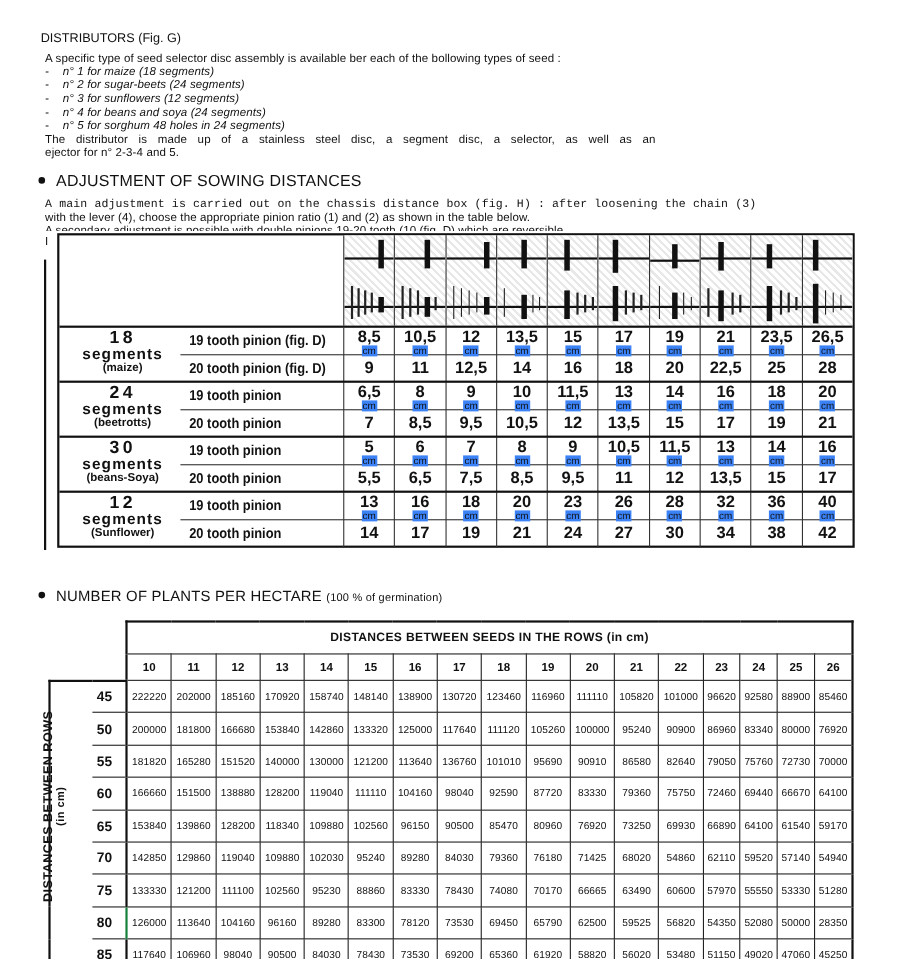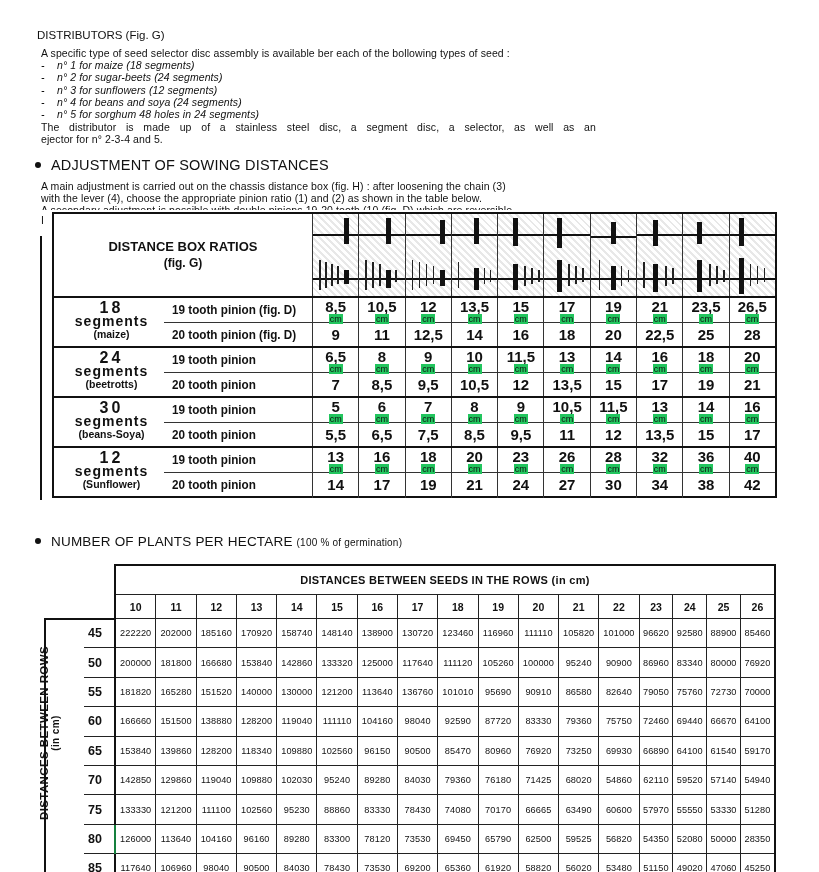--- a/index.html
+++ b/index.html
@@ -28,21 +28,21 @@
   .seg .n { font-size: 16px; line-height: 15px; letter-spacing: 3px; padding-top: 2px; }
   .seg .s { font-size: 14px; line-height: 13px; letter-spacing: 1px; }
   .seg .c { font-size: 10.5px; line-height: 13px; }
   .pin { position: absolute; left: 118px; width: 140px; font-weight: bold; font-size: 13px; height: 24px; line-height: 24px; white-space: nowrap; transform: scaleX(0.9); transform-origin: left; }
   .pin.top { top: 0; } .pin.bot { top: 25px; }
   .mid-line { position: absolute; left: 110px; right: 0; top: 24px; height: 1px; background: #333; }
   .vals { position: absolute; left: 258px; top: 0; right: 0; height: 100%; display: flex; }
   .vcell { flex: 1; border-left: 1px solid #333; position: relative; text-align: center; font-weight: bold; }
   .vcell .a { position:absolute; left:0; right:0; top:0; font-size: 15px; line-height: 18px; }
   .vcell .cm { position:absolute; left:0; right:0; top:17px; font-size:9px; line-height:9px; font-weight:normal; }
-  .vcell .cm span { background:#22c55e; padding: 0 1px; }
+  .vcell .cm span { background:#3b82f6; padding: 0 1px; }
   .vcell .b { position:absolute; left:0; right:0; top:27px; font-size: 15px; line-height: 20px; }
   .lmark { position:absolute; left: 40px; width: 1.5px; background:#111; }
 
   
   .ph { position: absolute; border-collapse: collapse; font-family: "Liberation Sans", sans-serif; }
   .ph td, .ph th { border: 1px solid #222; padding: 0; text-align: center; }
   .ph .title { font-weight: bold; font-size: 11px; height: 28px; letter-spacing: 0.3px; border-top: 2px solid #111; border-right: 2px solid #111; }
   .ph .colh { font-weight: bold; font-size: 10.5px; height: 23px; }
   .ph .rowh { font-weight: bold; font-size: 12.5px; width: 26px; text-align: left; padding-left: 4px; border-left: none; }
   .ph .cell { font-size: 9.2px; height: 28.4px; letter-spacing: 0.1px; }
@@ -61,32 +61,28 @@
   <li><span>n° 1 for maize (18 segments)</span></li>
   <li><span>n° 2 for sugar-beets (24 segments)</span></li>
   <li><span>n° 3 for sunflowers (12 segments)</span></li>
   <li><span>n° 4 for beans and soya (24 segments)</span></li>
   <li><span>n° 5 for sorghum 48 holes in 24 segments)</span></li>
 </ul>
 <div class="abs t-sm" style="left:41px; top:121px; width:555px; text-align:justify; text-align-last:justify;">The distributor is made up of a stainless steel disc, a segment disc, a selector, as well as an</div>
 <div class="abs t-sm" style="left:41px; top:133px;">ejector for n° 2-3-4 and 5.</div>
 
 <div class="abs heading" style="left:33px; top:157px;"><span class="dot"></span><span>ADJUSTMENT OF  SOWING DISTANCES</span></div>
-<div class="abs t-sm" style="left:41px; top:180px;">A main adjustment is carried out on the chassis distance box (fig. H) : after loosening the chain (3)</div>
+<div class="abs t-sm" style="left:41px; top:180px;font-family:Liberation Mono, monospace;">A main adjustment is carried out on the chassis distance box (fig. H) : after loosening the chain (3)</div>
 <div class="abs t-sm" style="left:41px; top:192px;">with the lever (4), choose the appropriate pinion ratio (1) and (2) as shown in the table below.</div>
 <div class="abs t-sm cut" style="left:41px; top:204px; width:552px;">A secondary adjustment is possible with double pinions 19-20 tooth (10 (fig. D) which are reversible</div>
 <div class="abs t-sm" style="left:41px; top:214px;">I</div>
 
 <div class="lmark" style="top:236px; height:264px;"></div>
 
 <div class="ratio">
-  <div class="ratio-head">
-    <div>DISTANCE BOX RATIOS</div>
-    <div style="font-size:12px;">(fig. G)</div>
-  </div>
   <div class="fig-strip">
     <div class="fig-cell">
         <div class="hl" style="top:20px"></div>
         <div class="vb" style="left:31px;top:4px;height:26px"></div>
         <div class="hl" style="top:64px"></div>
         <div class="vb" style="left:31px;top:56px;height:14px"></div>
         <div class="tk" style="left:6px;top:46px;height:30px"></div>
         <div class="tk" style="left:12px;top:48px;height:26px"></div>
         <div class="tk" style="left:18px;top:50px;height:22px"></div>
         <div class="tk" style="left:24px;top:52px;height:18px"></div>

